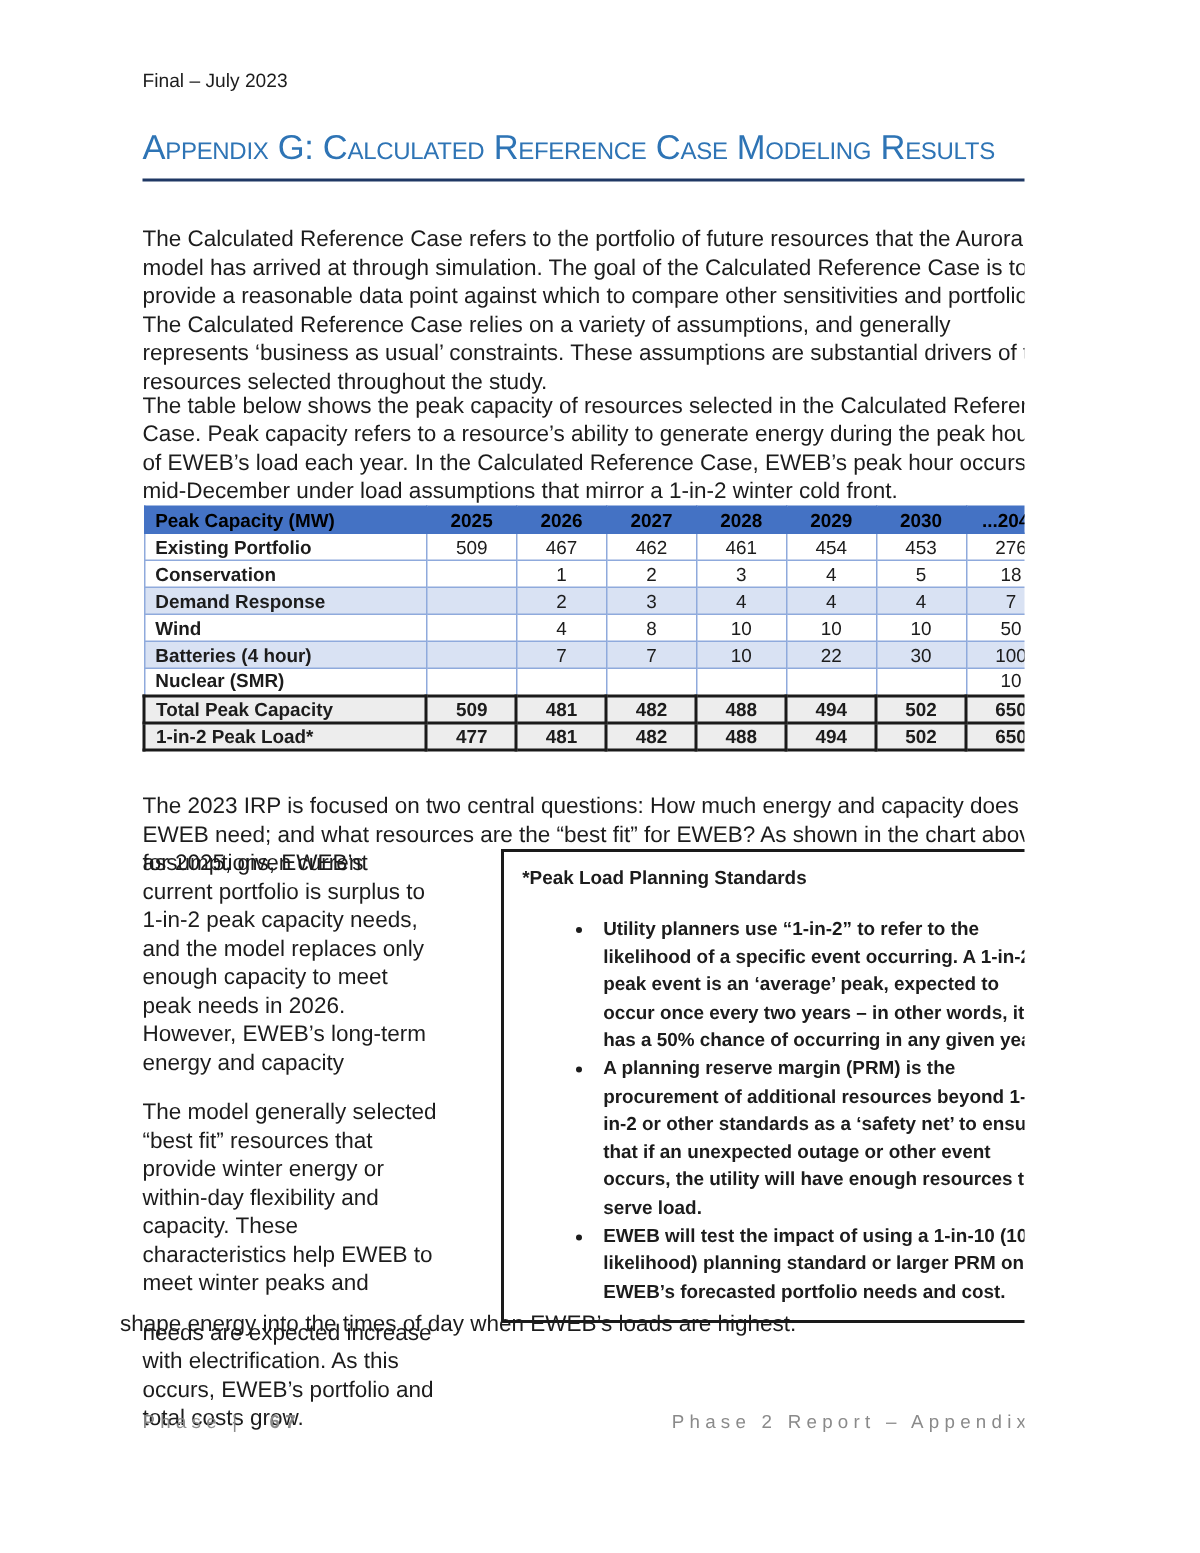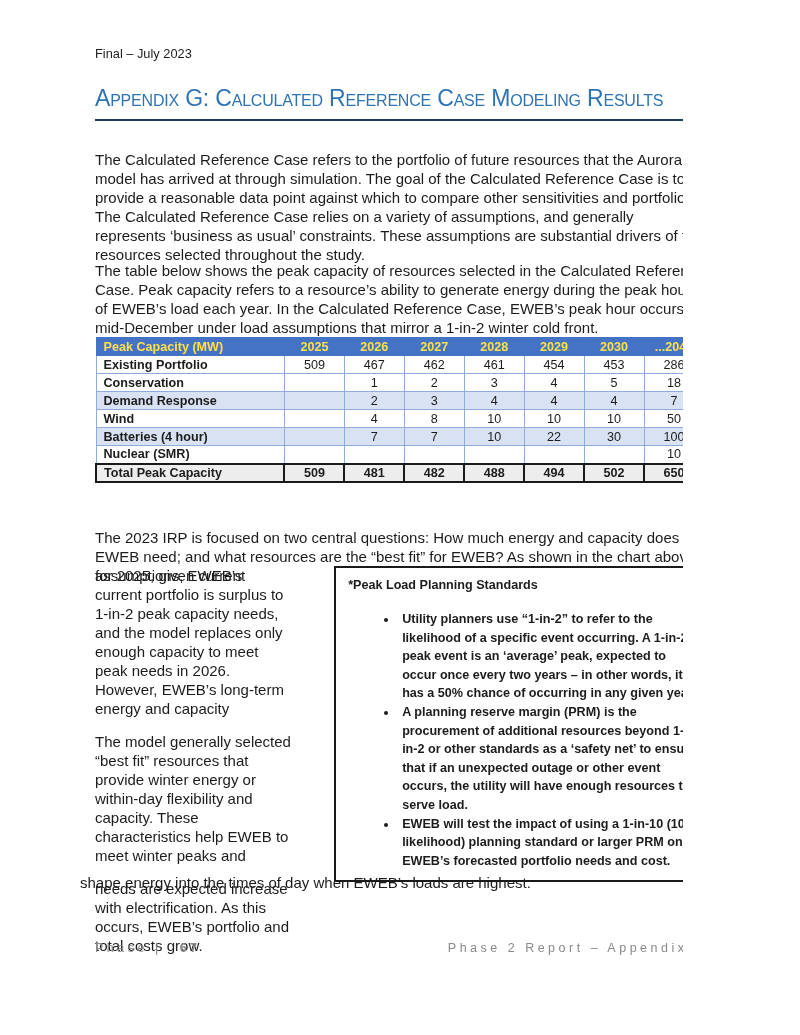--- a/index.html
+++ b/index.html
@@ -32,21 +32,21 @@
   .p-irp{position:absolute;left:95px;top:528px;width:614px;}
   .p-closing{position:absolute;left:80px;top:873px;width:612px;}
 
   table.peak{
     position:absolute;left:95px;top:337px;width:610px;
     border-collapse:collapse;font-size:12.6px;table-layout:fixed;
   }
   table.peak col.lab{width:31%;}
   table.peak th,table.peak td{padding:0 5px;height:18px;vertical-align:middle;}
   table.peak thead th{
-    background:var(--table-header-bg);color:#fde047;font-weight:700;text-align:center;
+    background:var(--table-header-bg);color:#000000;font-weight:700;text-align:center;
     border:1px solid var(--table-header-bg);
   }
   table.peak thead th.lab{text-align:left;padding-left:7px;}
   table.peak tbody td{border:1px solid var(--table-border-blue);}
   table.peak td.lab{font-weight:700;text-align:left;padding-left:7px;}
   table.peak td.lab.indent{}
   table.peak td.num{text-align:center;}
   table.peak tr.shaded td{background:var(--band-blue);}
   table.peak tr.total td{
     background:var(--total-bg);font-weight:700;border:2px solid #1a1a1a;
@@ -107,21 +107,21 @@
       </thead>
     <tbody>
         <tr>
           <td class="lab">Existing Portfolio</td>
           <td class="num">509</td>
           <td class="num">467</td>
           <td class="num">462</td>
           <td class="num">461</td>
           <td class="num">454</td>
           <td class="num">453</td>
-          <td class="num">286</td>
+          <td class="num">276</td>
         </tr>
         <tr>
           <td class="lab indent">Conservation</td>
           <td class="num">&nbsp;</td>
           <td class="num">1</td>
           <td class="num">2</td>
           <td class="num">3</td>
           <td class="num">4</td>
           <td class="num">5</td>
           <td class="num">18</td>
@@ -162,20 +162,30 @@
           <td class="num">&nbsp;</td>
           <td class="num">&nbsp;</td>
           <td class="num">&nbsp;</td>
           <td class="num">&nbsp;</td>
           <td class="num">&nbsp;</td>
           <td class="num">10</td>
         </tr>
         <tr class="total">
           <td class="lab">Total Peak Capacity</td>
           <td class="num">509</td>
+          <td class="num">481</td>
+          <td class="num">482</td>
+          <td class="num">488</td>
+          <td class="num">494</td>
+          <td class="num">502</td>
+          <td class="num">650</td>
+        </tr>
+        <tr class="total">
+          <td class="lab">1-in-2 Peak Load*</td>
+          <td class="num">477</td>
           <td class="num">481</td>
           <td class="num">482</td>
           <td class="num">488</td>
           <td class="num">494</td>
           <td class="num">502</td>
           <td class="num">650</td>
         </tr>
       </tbody>
   </table>
 

